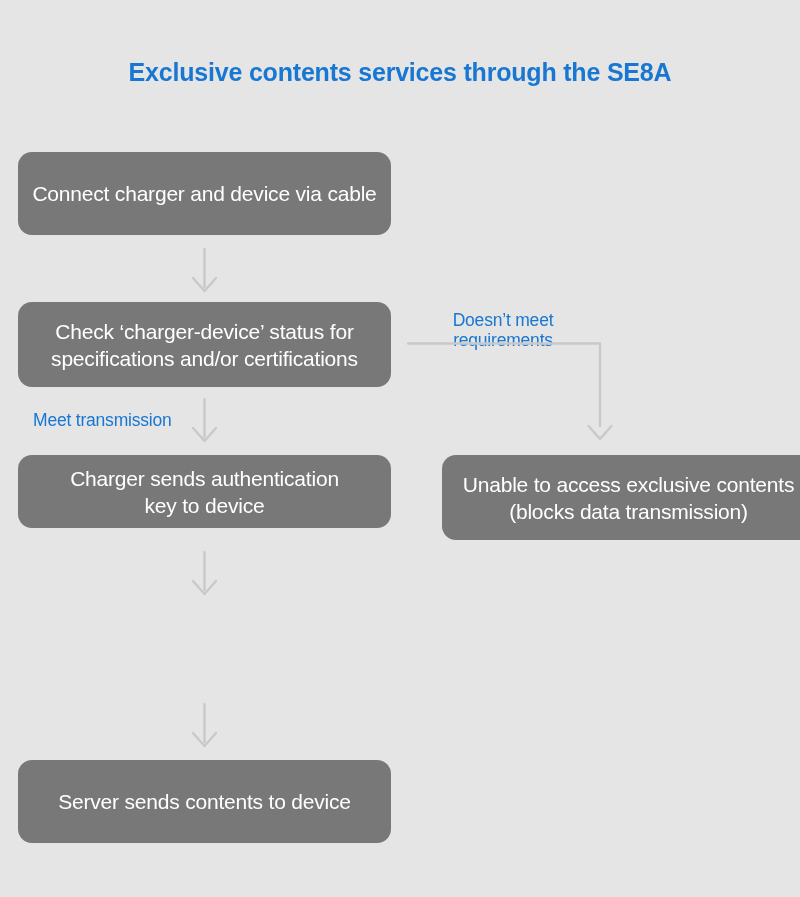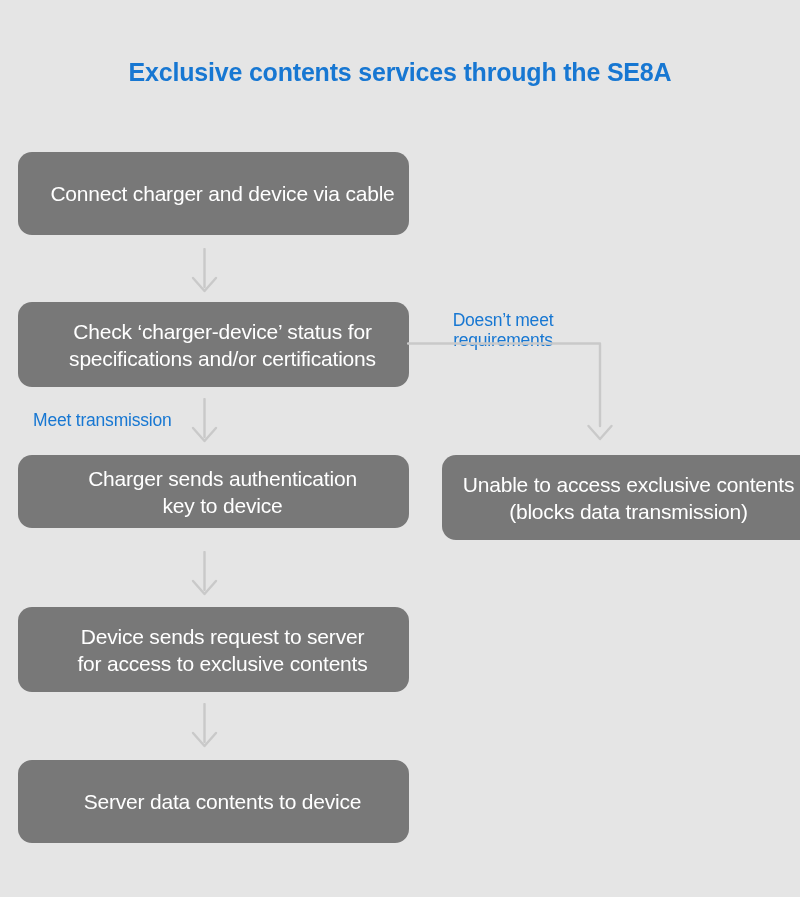--- a/index.html
+++ b/index.html
@@ -29,21 +29,21 @@
     color: #ffffff;
     display: flex;
     align-items: center;
     justify-content: center;
     text-align: center;
     font-size: 21px;
     line-height: 27px;
     white-space: pre-line;
     letter-spacing: -0.2px;
   }
-  .box.left-col { left: 18px; width: 373px; padding-left: 18px; }
+  .box.left-col { left: 18px; width: 373px; }
   #step-1 { top: 152px; height: 83px; }
   #step-2 { top: 302px; height: 85px; }
   #step-3 { top: 455px; height: 73px; }
   #step-4 { top: 607px; height: 85px; }
   #step-5 { top: 760px; height: 83px; }
   .box.right-col { left: 410px; width: 373px; top: 455px; height: 85px; margin-left: 32px; }
 
   .blue-label {
     position: absolute;
     color: #1777d2;
@@ -105,23 +105,21 @@
 key to device</div>
 
   <div class="box right-col">Unable to access exclusive contents
 (blocks data transmission)</div>
 
   <svg class="v-arrow" id="arrow-3" viewBox="0 0 29 45" aria-hidden="true">
     <line class="connector-stroke" x1="14.5" y1="1" x2="14.5" y2="39"></line>
     <polyline class="connector-stroke" points="3,30 14.5,43 26,30"></polyline>
   </svg>
 
-  <div class="box left-col" id="step-4">Device sends request to server
-for access to exclusive contents</div>
 
   <svg class="v-arrow" id="arrow-4" viewBox="0 0 29 45" aria-hidden="true">
     <line class="connector-stroke" x1="14.5" y1="1" x2="14.5" y2="39"></line>
     <polyline class="connector-stroke" points="3,30 14.5,43 26,30"></polyline>
   </svg>
 
-  <div class="box left-col" id="step-5">Server data contents to device</div>
+  <div class="box left-col" id="step-5">Server sends contents to device</div>
 
 </div>
 
 </body></html>

